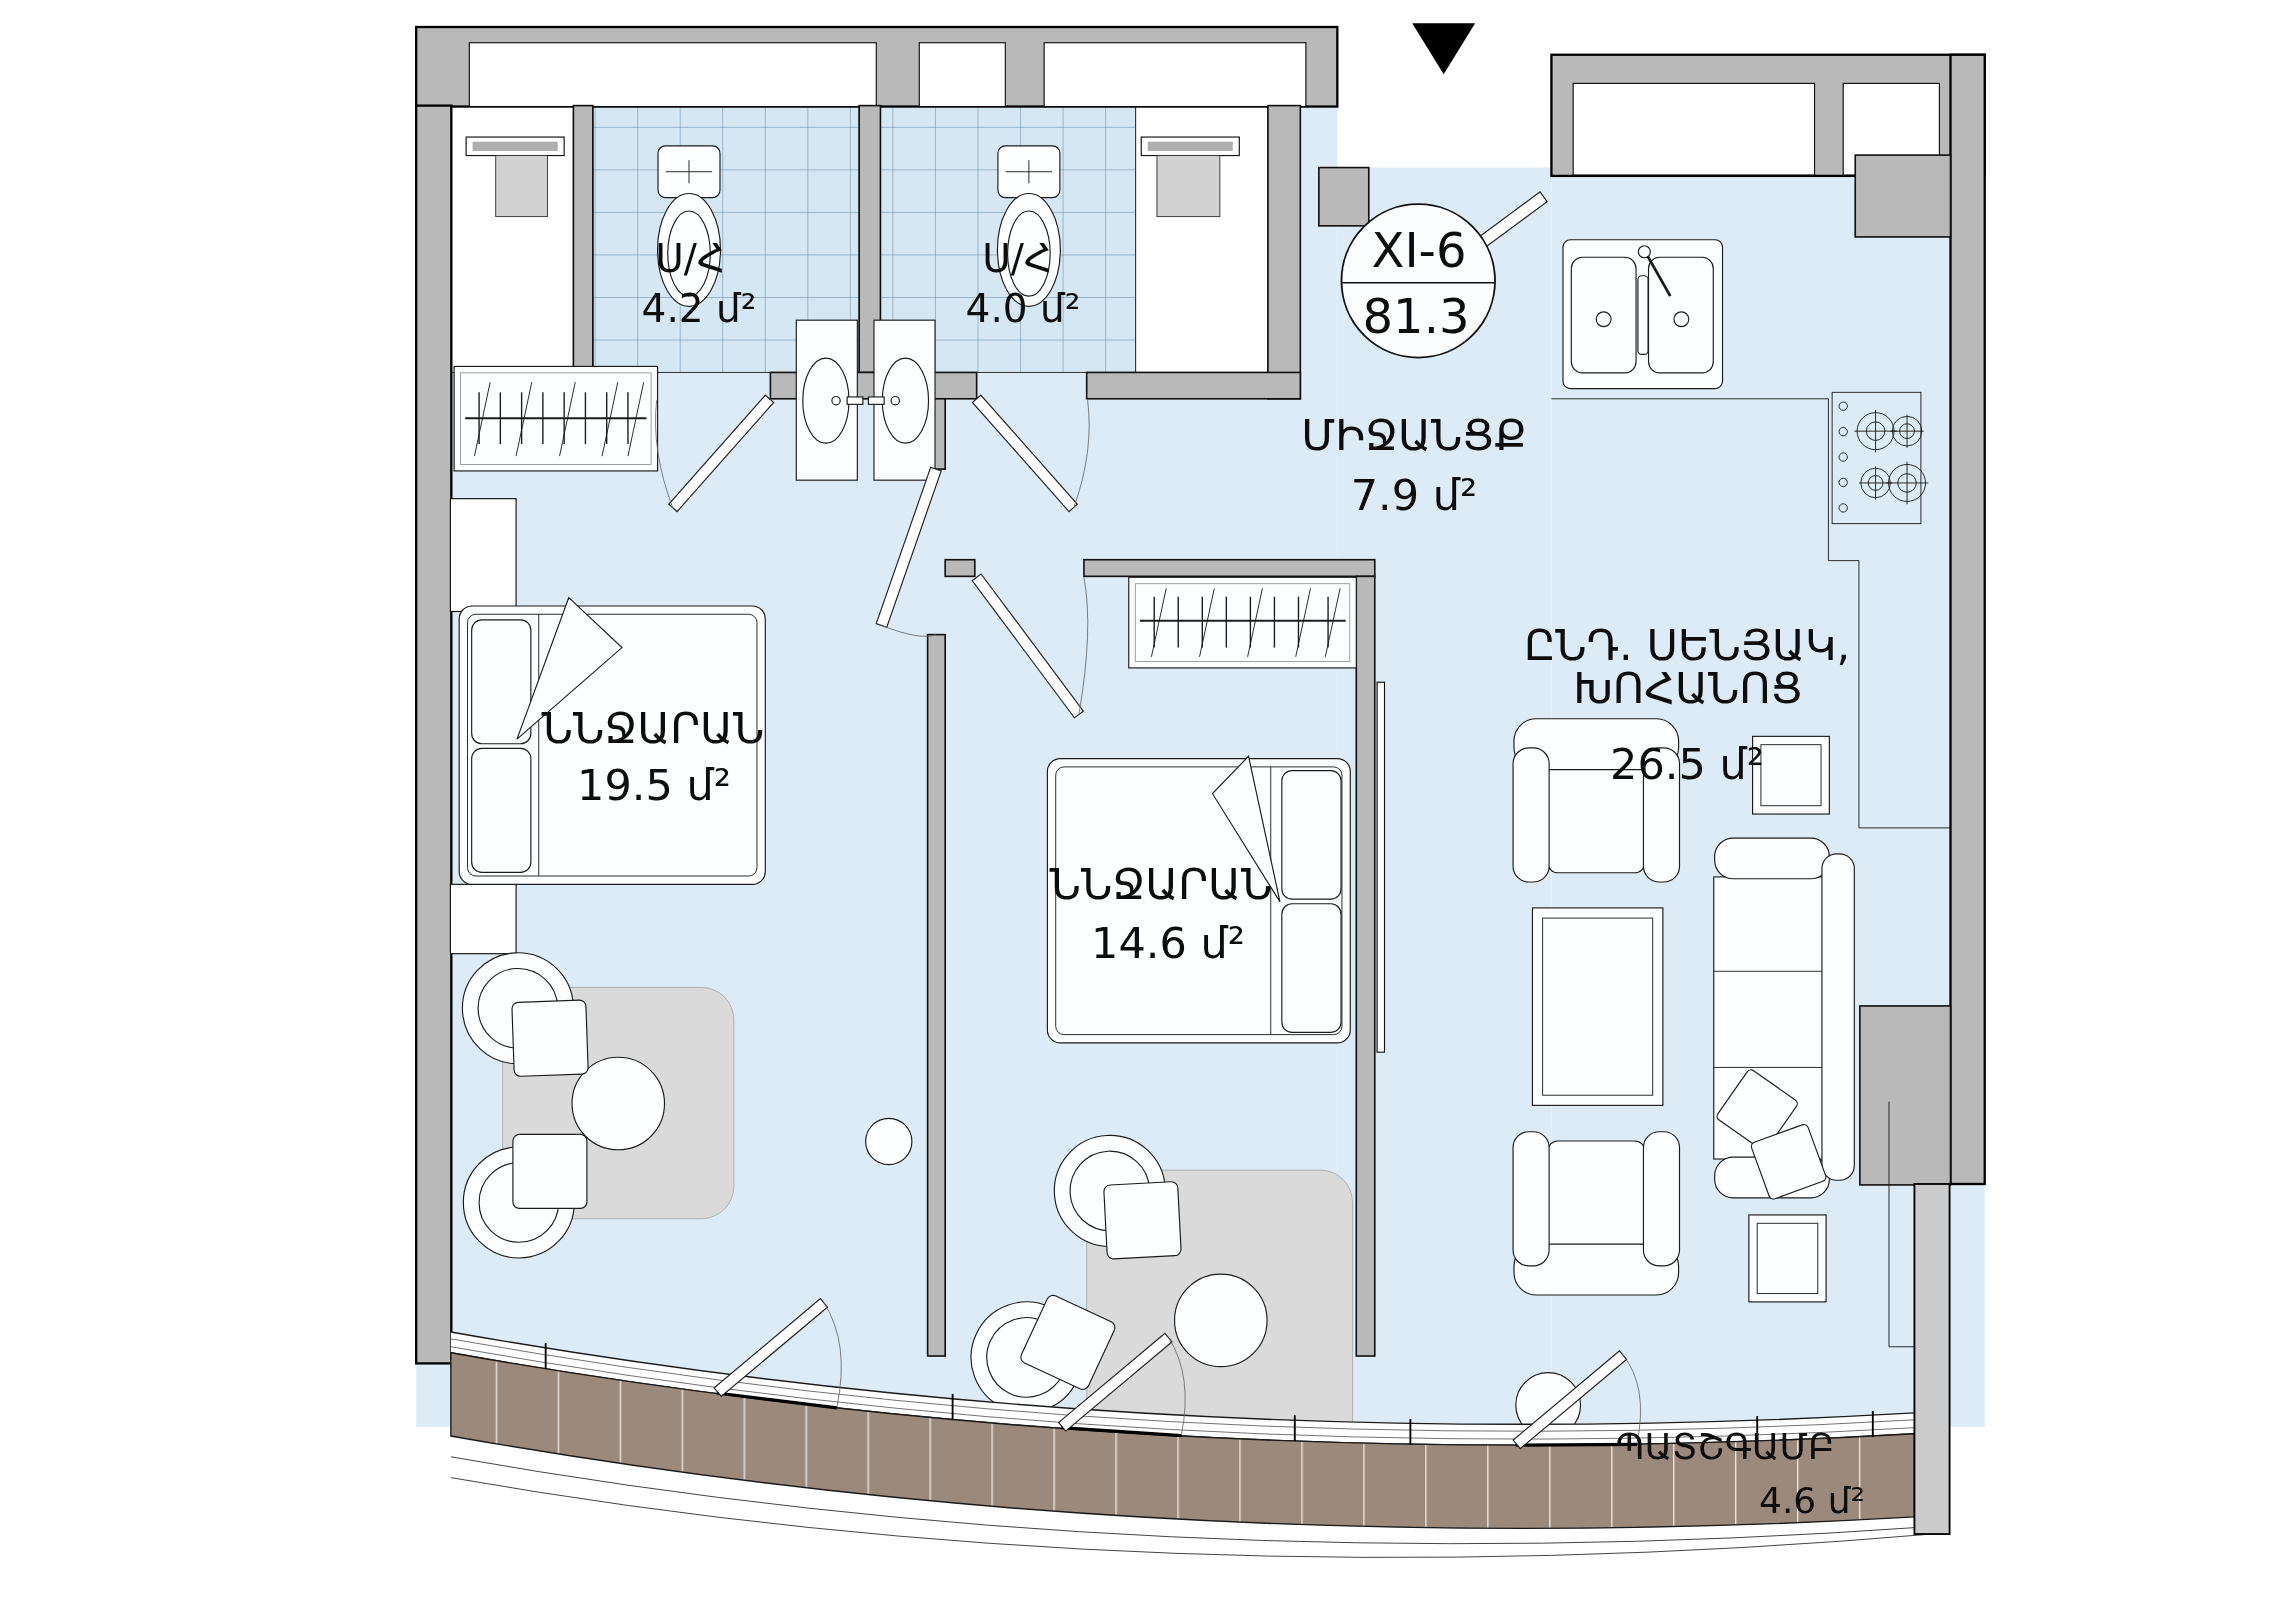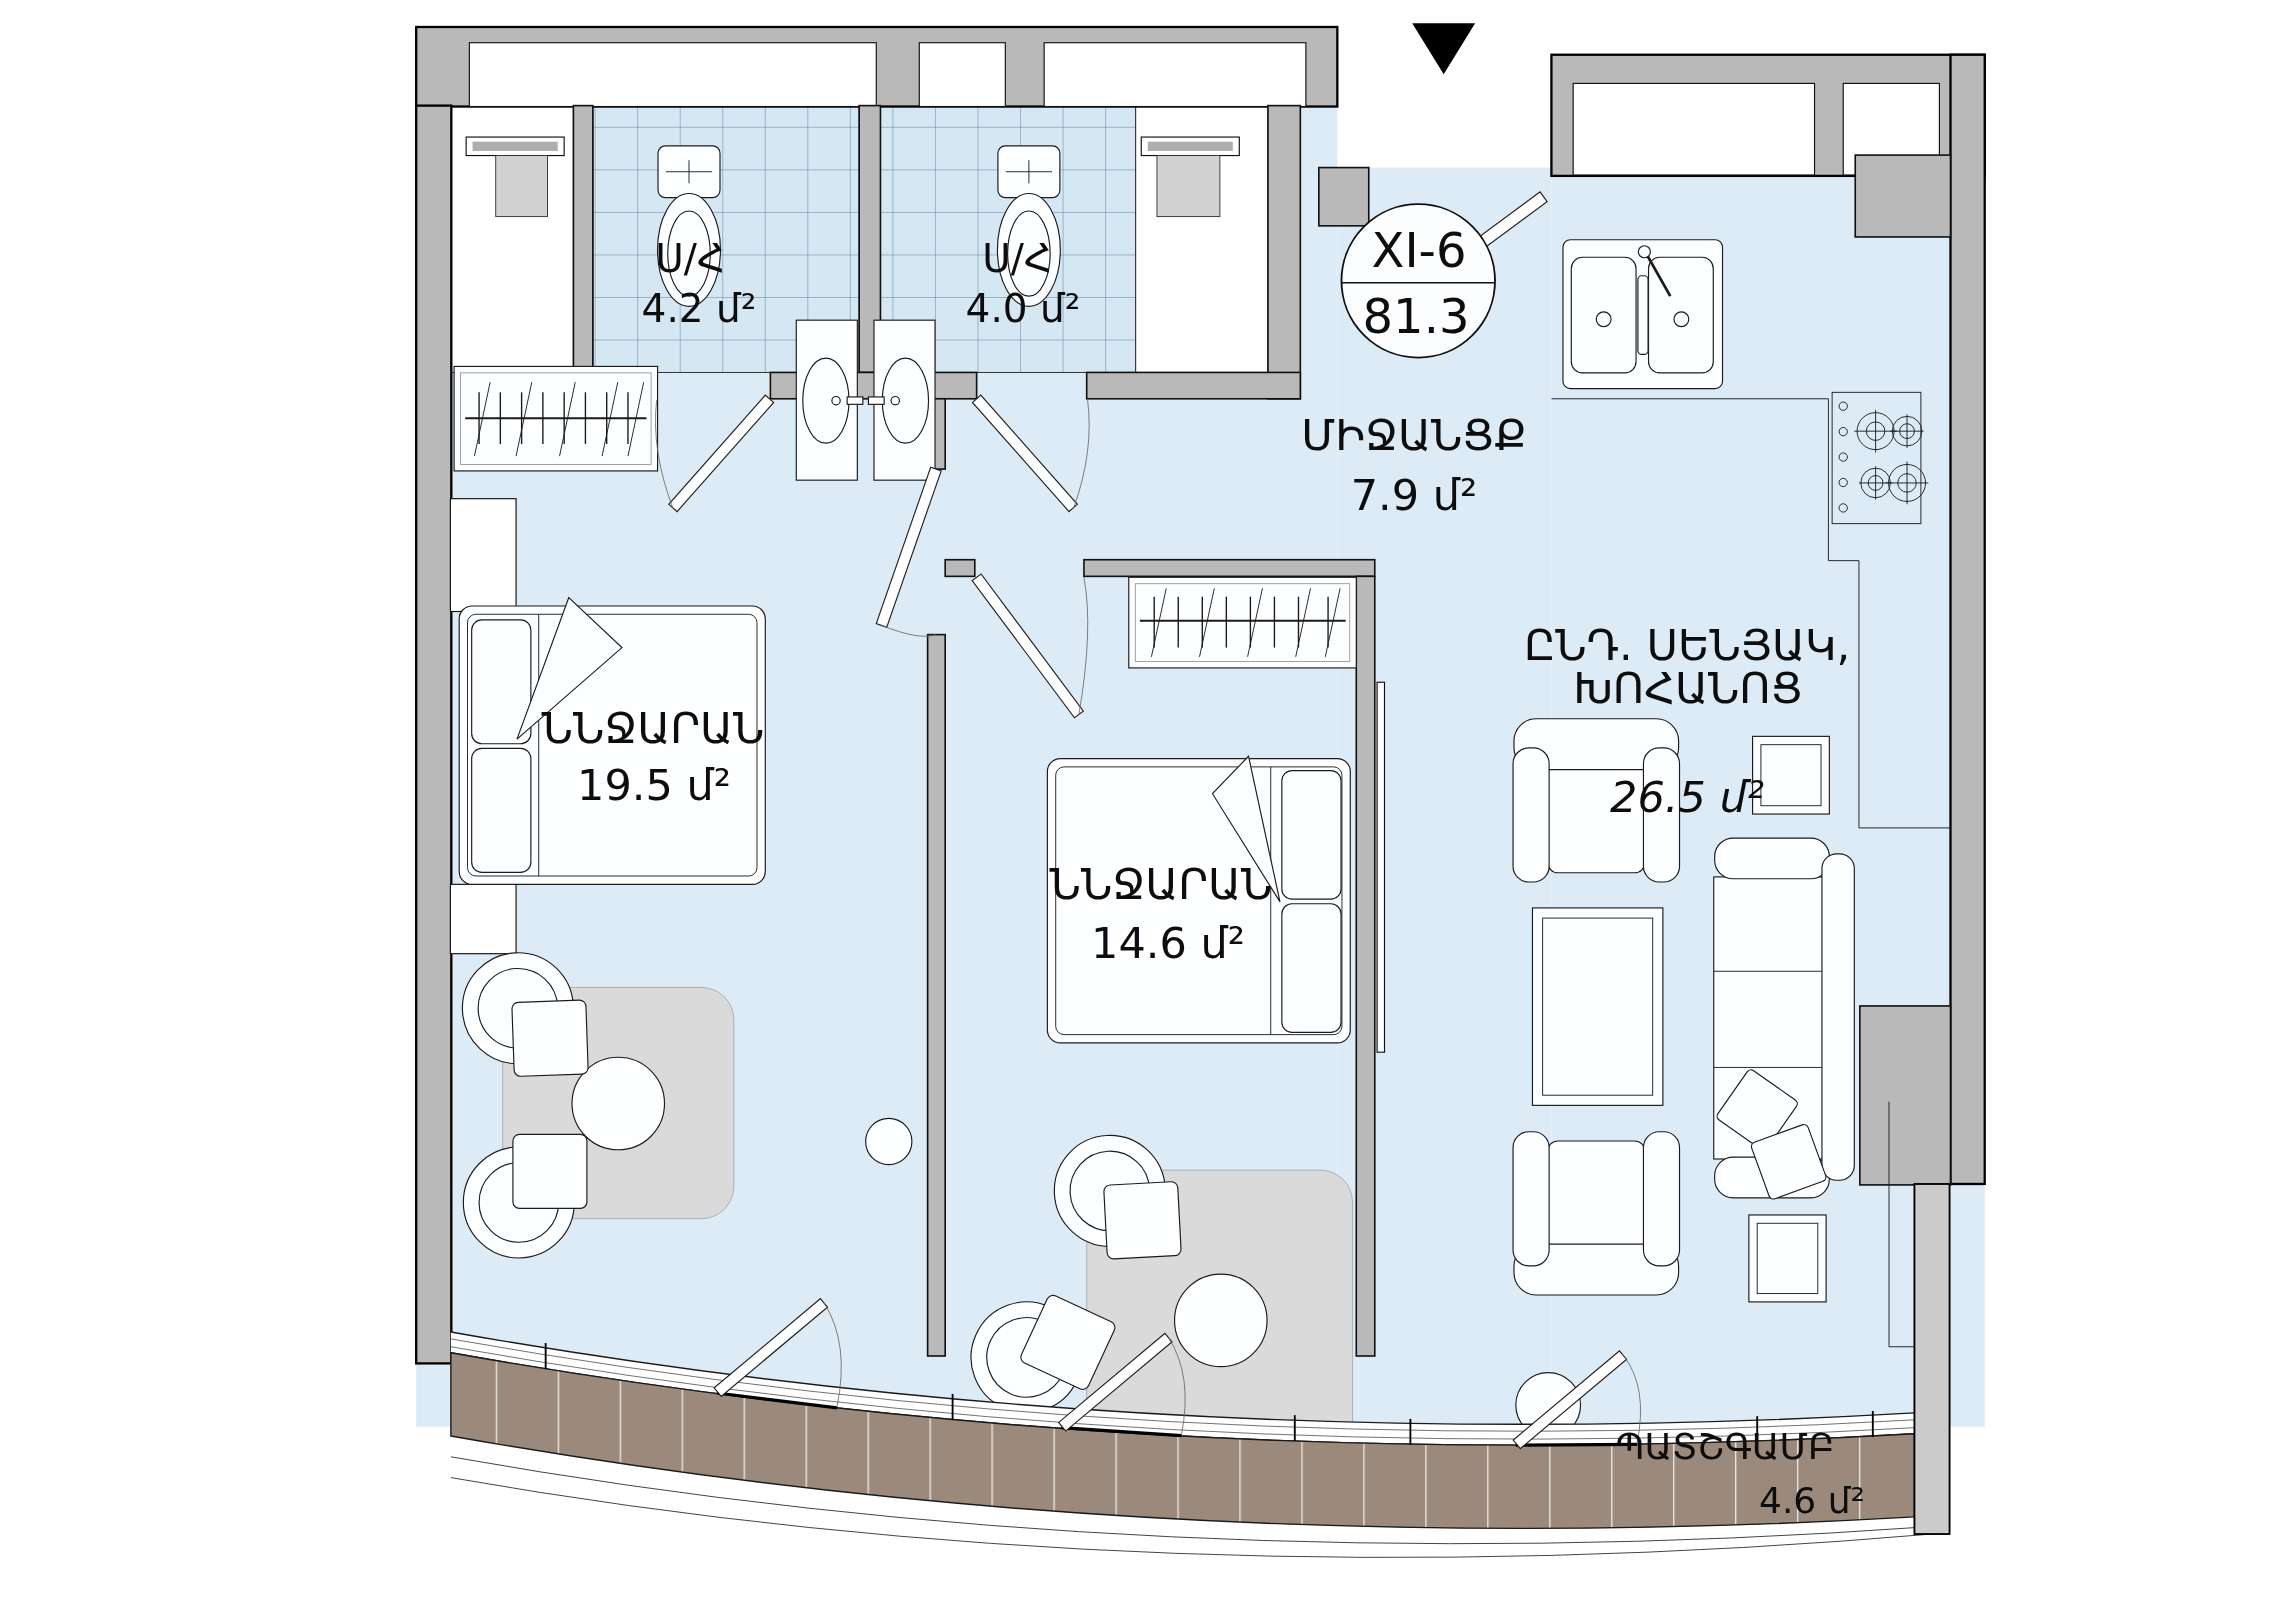--- a/index.html
+++ b/index.html
@@ -353,21 +353,21 @@
 <div class="lbl fs84" style="left:699px;top:309px;">4.2 մ²</div>
 
 <div class="lbl fs84" style="left:1017px;top:259px;">Ս/Հ</div>
 <div class="lbl fs84" style="left:1023px;top:309px;">4.0 մ²</div>
 
 <div class="lbl fs92" style="left:1414px;top:436px;">ՄԻՋԱՆՑՔ</div>
 <div class="lbl fs92" style="left:1414px;top:496px;">7.9 մ²</div>
 
 <div class="lbl fs92" style="left:1687px;top:610px;margin-top:36px;">ԸՆԴ. ՍԵՆՅԱԿ,</div>
 <div class="lbl fs92" style="left:1688px;top:689px;">ԽՈՀԱՆՈՑ</div>
-<div class="lbl fs92" style="left:1687px;top:798px;font-style:italic;">26.5 մ²</div>
+<div class="lbl fs92" style="left:1687px;top:765px;">26.5 մ²</div>
 
 <div class="lbl fs88" style="left:653px;top:729px;">ՆՆՋԱՐԱՆ</div>
 <div class="lbl fs88" style="left:654px;top:786px;">19.5 մ²</div>
 
 <div class="lbl fs88" style="left:1161px;top:885px;">ՆՆՋԱՐԱՆ</div>
 <div class="lbl fs88" style="left:1168px;top:944px;">14.6 մ²</div>
 
 <div class="lbl fs78" style="left:1717px;top:1447px;margin-left:8px;">ՊԱՏՇԳԱՄԲ</div>
 <div class="lbl fs78" style="left:1812px;top:1501px;">4.6 մ²</div>
 

